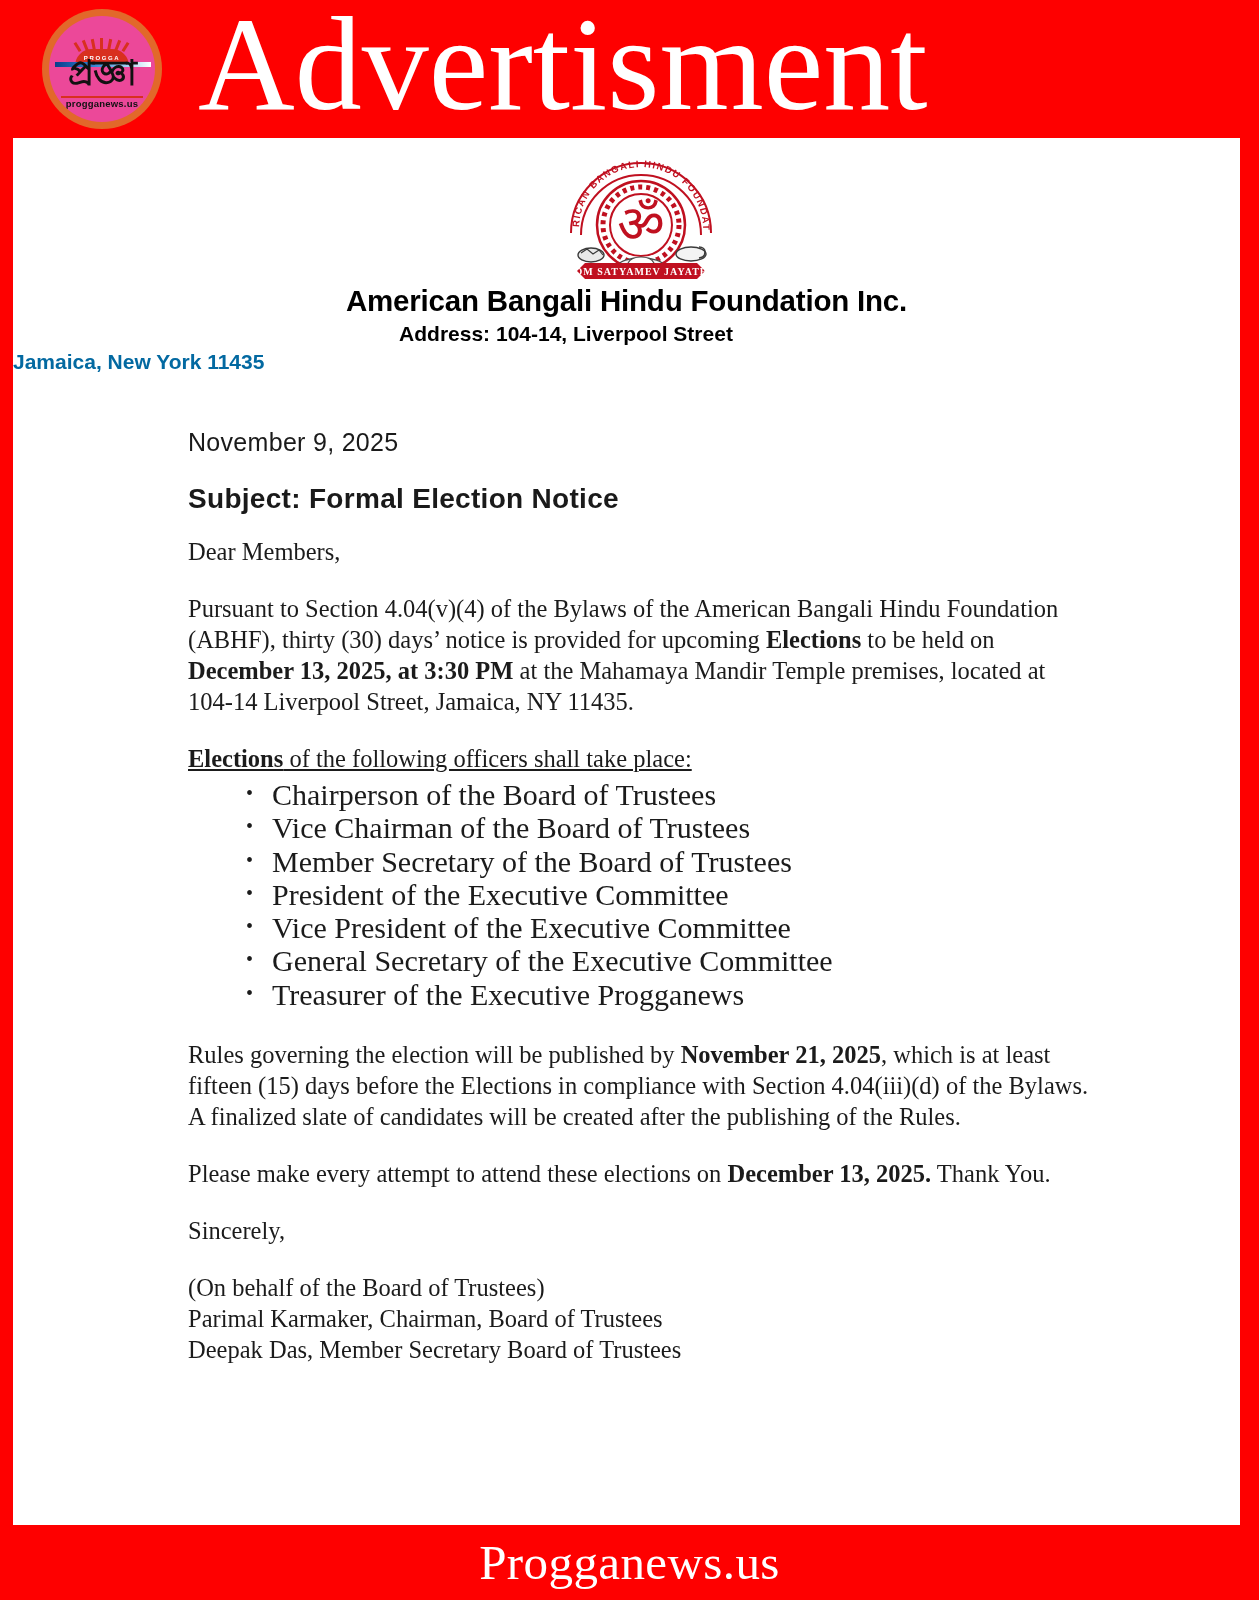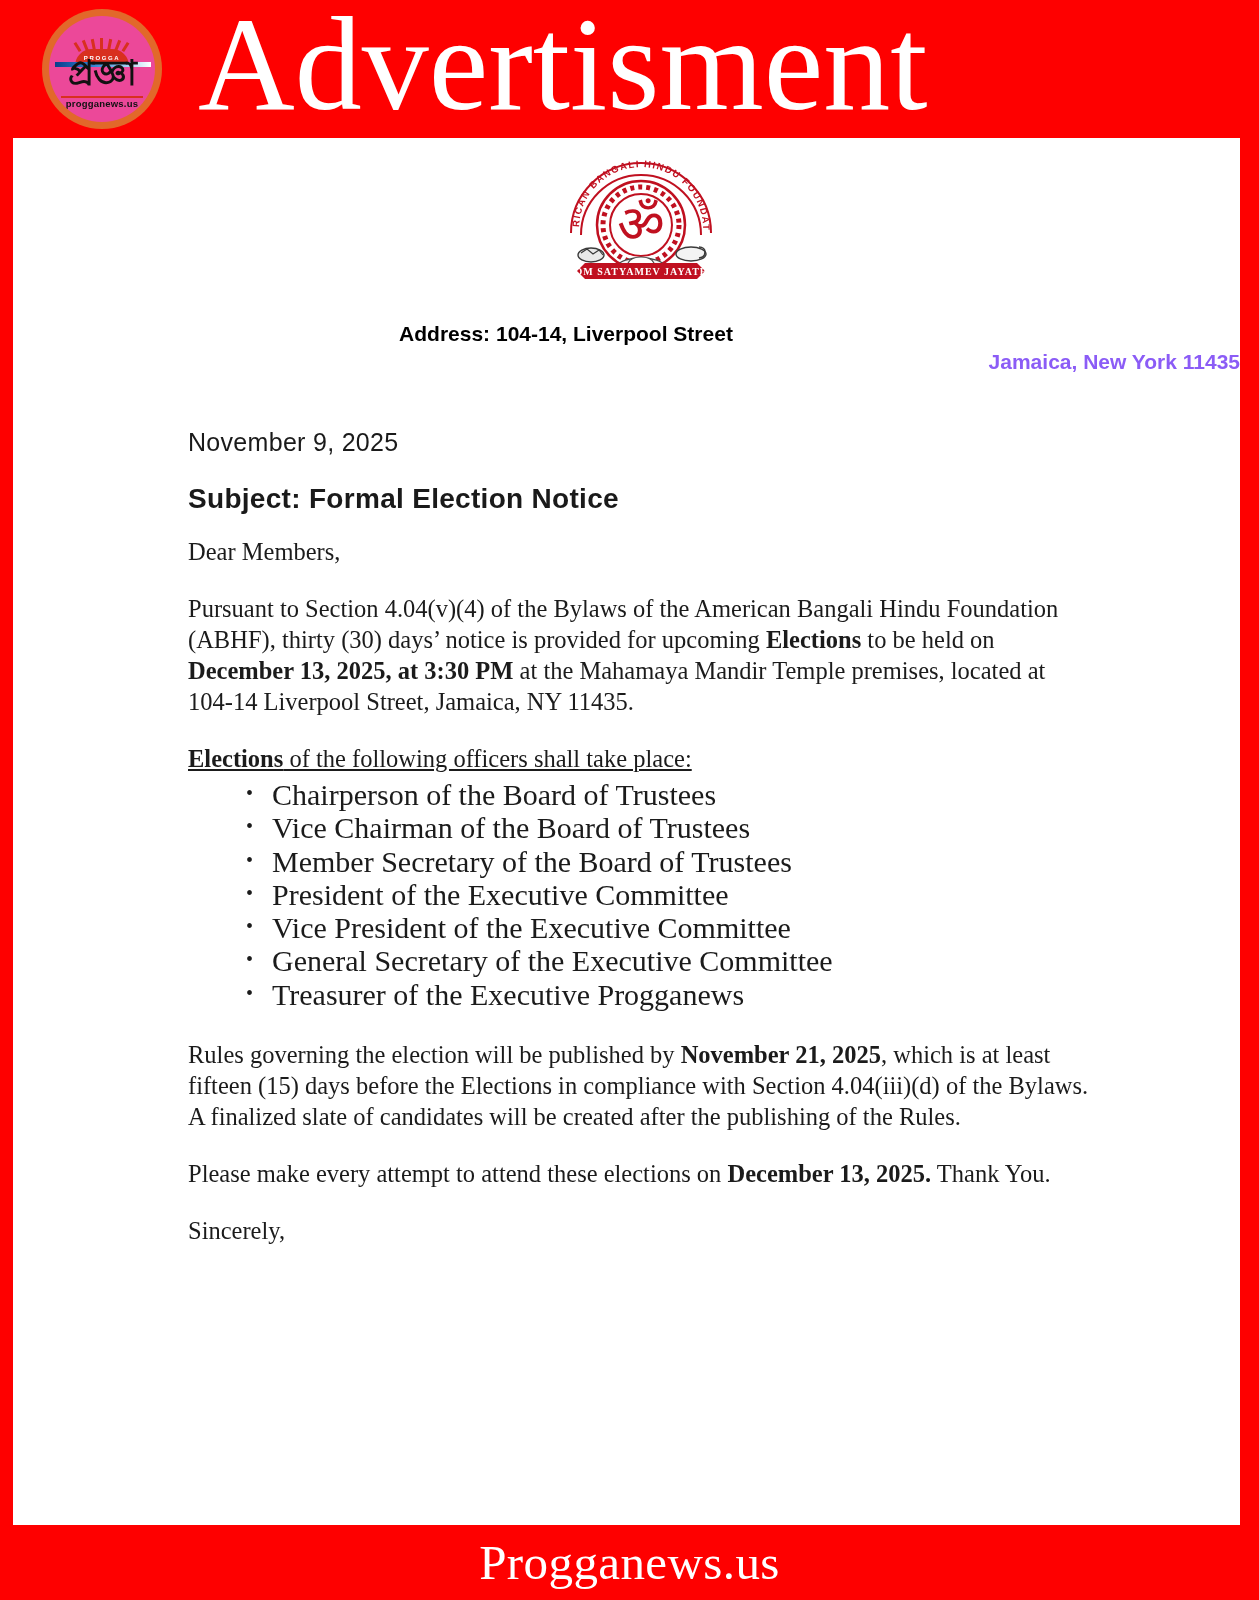--- a/index.html
+++ b/index.html
@@ -158,25 +158,25 @@
     text-align: center;
     font-family: "Liberation Sans", sans-serif;
     font-weight: bold;
     font-size: 21px;
     color: #000000;
   }
   #org-address2 {
     position: absolute;
     left: 0; top: 212px;
     width: 1227px;
-    text-align: right;
+    text-align: left;
     font-family: "Liberation Sans", sans-serif;
     font-weight: bold;
     font-size: 21px;
-    color: #8b5cf6;
+    color: #0369a1;
   }
 
   #letter-date {
     position: absolute;
     left: 175px; top: 290px;
     font-family: "Liberation Sans", sans-serif;
     font-weight: normal;
     font-size: 25px;
     color: #1a1a1a;
     letter-spacing: 0.3px;
@@ -315,20 +315,21 @@
       <g transform="translate(63,110)">
         <ellipse cx="21" cy="10" rx="22" ry="7" fill="#f5f5f5" stroke="#4a4a4a" stroke-width="1.3"></ellipse>
         <path d="M 8,8 C 12,0 30,0 34,8" fill="#ffffff" stroke="#4a4a4a" stroke-width="1.2"></path>
       </g>
 
       <path d="M 28,118 L 140,118 L 148,126 L 140,134 L 28,134 L 20,126 Z" fill="#c01020"></path>
       <text x="84" y="130" font-family="Liberation Serif, serif" font-size="10" font-weight="bold" fill="#ffffff" text-anchor="middle" letter-spacing="1">OM SATYAMEV JAYATE</text>
     </svg>
   </div>
 
+  <div id="org-name">American Bangali Hindu Foundation Inc.</div>
   <div id="org-address1">Address: 104-14, Liverpool Street</div>
   <div id="org-address2">Jamaica, New York 11435</div>
 
   <div id="letter-date">November 9, 2025</div>
   <div id="letter-subject">Subject: Formal Election Notice</div>
 
   <div id="body-area">
 
     <p>Dear Members,</p>
 
@@ -345,19 +346,24 @@
       <li>General Secretary of the Executive Committee</li>
       <li>Treasurer of the Executive Progganews</li>
     </ul>
 
     <p><span>Rules governing the election will be published by </span><b>November 21, 2025</b><span>, which is at least fifteen (15) days before the Elections in compliance with Section 4.04(iii)(d) of the Bylaws. A finalized slate of candidates will be created after the publishing of the Rules.</span></p>
 
     <p><span>Please make every attempt to attend these elections on </span><b>December 13, 2025.</b><span> Thank You.</span></p>
 
     <p>Sincerely,</p>
 
+    <div id="signature-block">
+      <div>(On behalf of the Board of Trustees)</div>
+      <div>Parimal Karmaker, Chairman, Board of Trustees</div>
+      <div>Deepak Das, Member Secretary Board of Trustees</div>
+    </div>
 
   </div>
 </div>
 
 <div id="site-footer">
   <span id="site-footer-text">Progganews.us</span>
 </div>
 
 </body></html>

